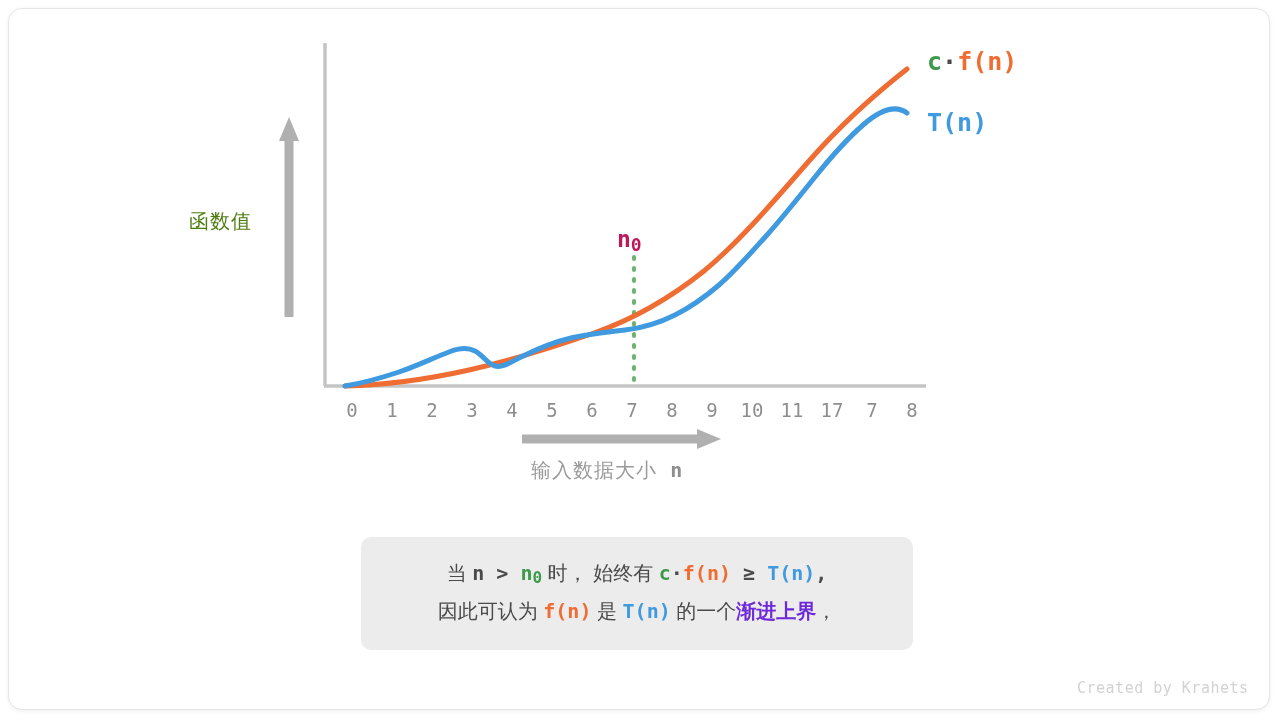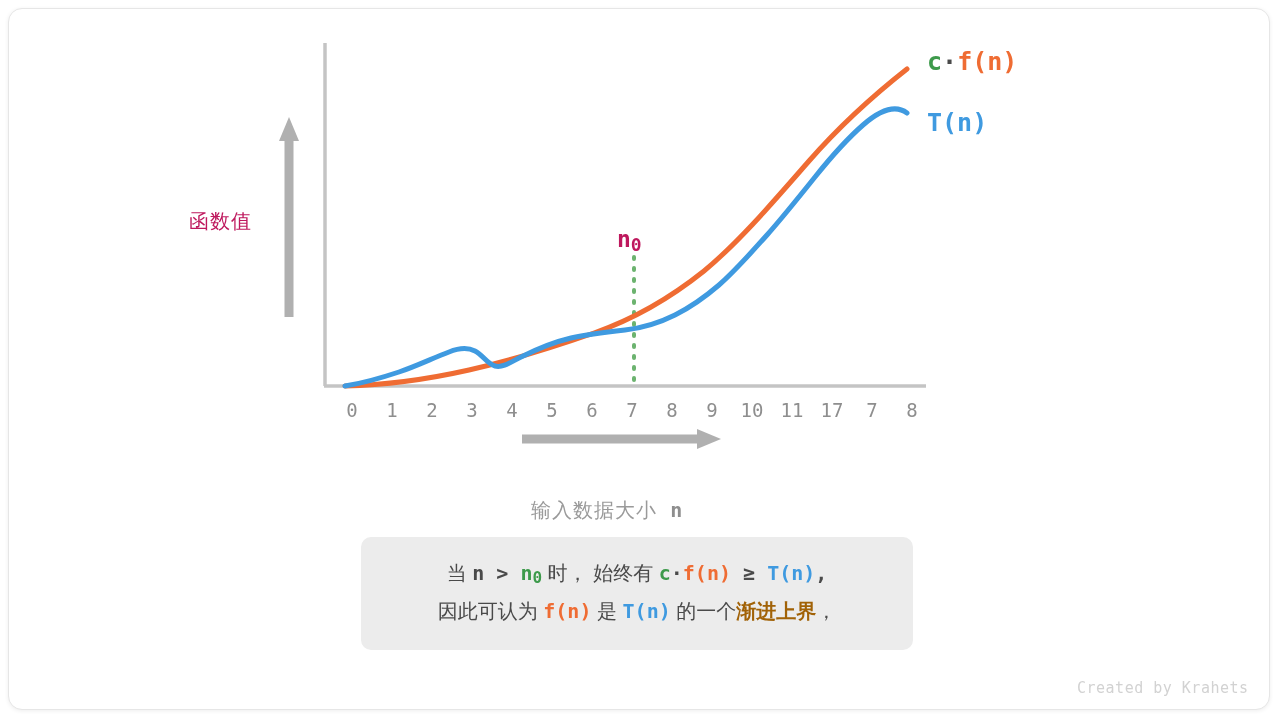--- a/index.html
+++ b/index.html
@@ -68,29 +68,29 @@
     font-size: 19px;
     color: #8e8e8e;
     line-height: 26px;
   }
 
   
   #ylabel {
     left: 180px;
     top: 199px;
     font-size: 20px;
-    color: #be185d;
+    color: #4d7c0f;
     letter-spacing: 1px;
     white-space: nowrap;
   }
 
   
   #xlabel {
     left: 522px;
-    top: 488px;
+    top: 448px;
     font-size: 20px;
     color: #9a9a9a;
     letter-spacing: 1px;
     white-space: nowrap;
   }
   #xlabel .varname {
     font-family: "DejaVu Sans Mono", "Liberation Mono", monospace;
     font-weight: bold;
     color: #8e8e8e;
     font-size: 20px;
@@ -135,21 +135,21 @@
     color: #4a4a4a;
     font-size: 20px;
     line-height: 37px;
   }
   #caption .line { white-space: nowrap; }
   #caption .m {
     font-family: "DejaVu Sans Mono", "Liberation Mono", monospace;
     font-weight: bold;
     font-size: 20px;
   }
-  #caption .bold { font-weight: bold; color: #a16207; }
+  #caption .bold { font-weight: bold; color: #6d28d9; }
   #caption .sub { font-size: 16px; position: relative; top: 3px; }
 
   #credit {
     left: 1068px;
     top: 670px;
     font-family: "DejaVu Sans Mono", "Liberation Mono", monospace;
     font-size: 15px;
     color: #d2d2d2;
     letter-spacing: 0.5px;
     white-space: nowrap;

